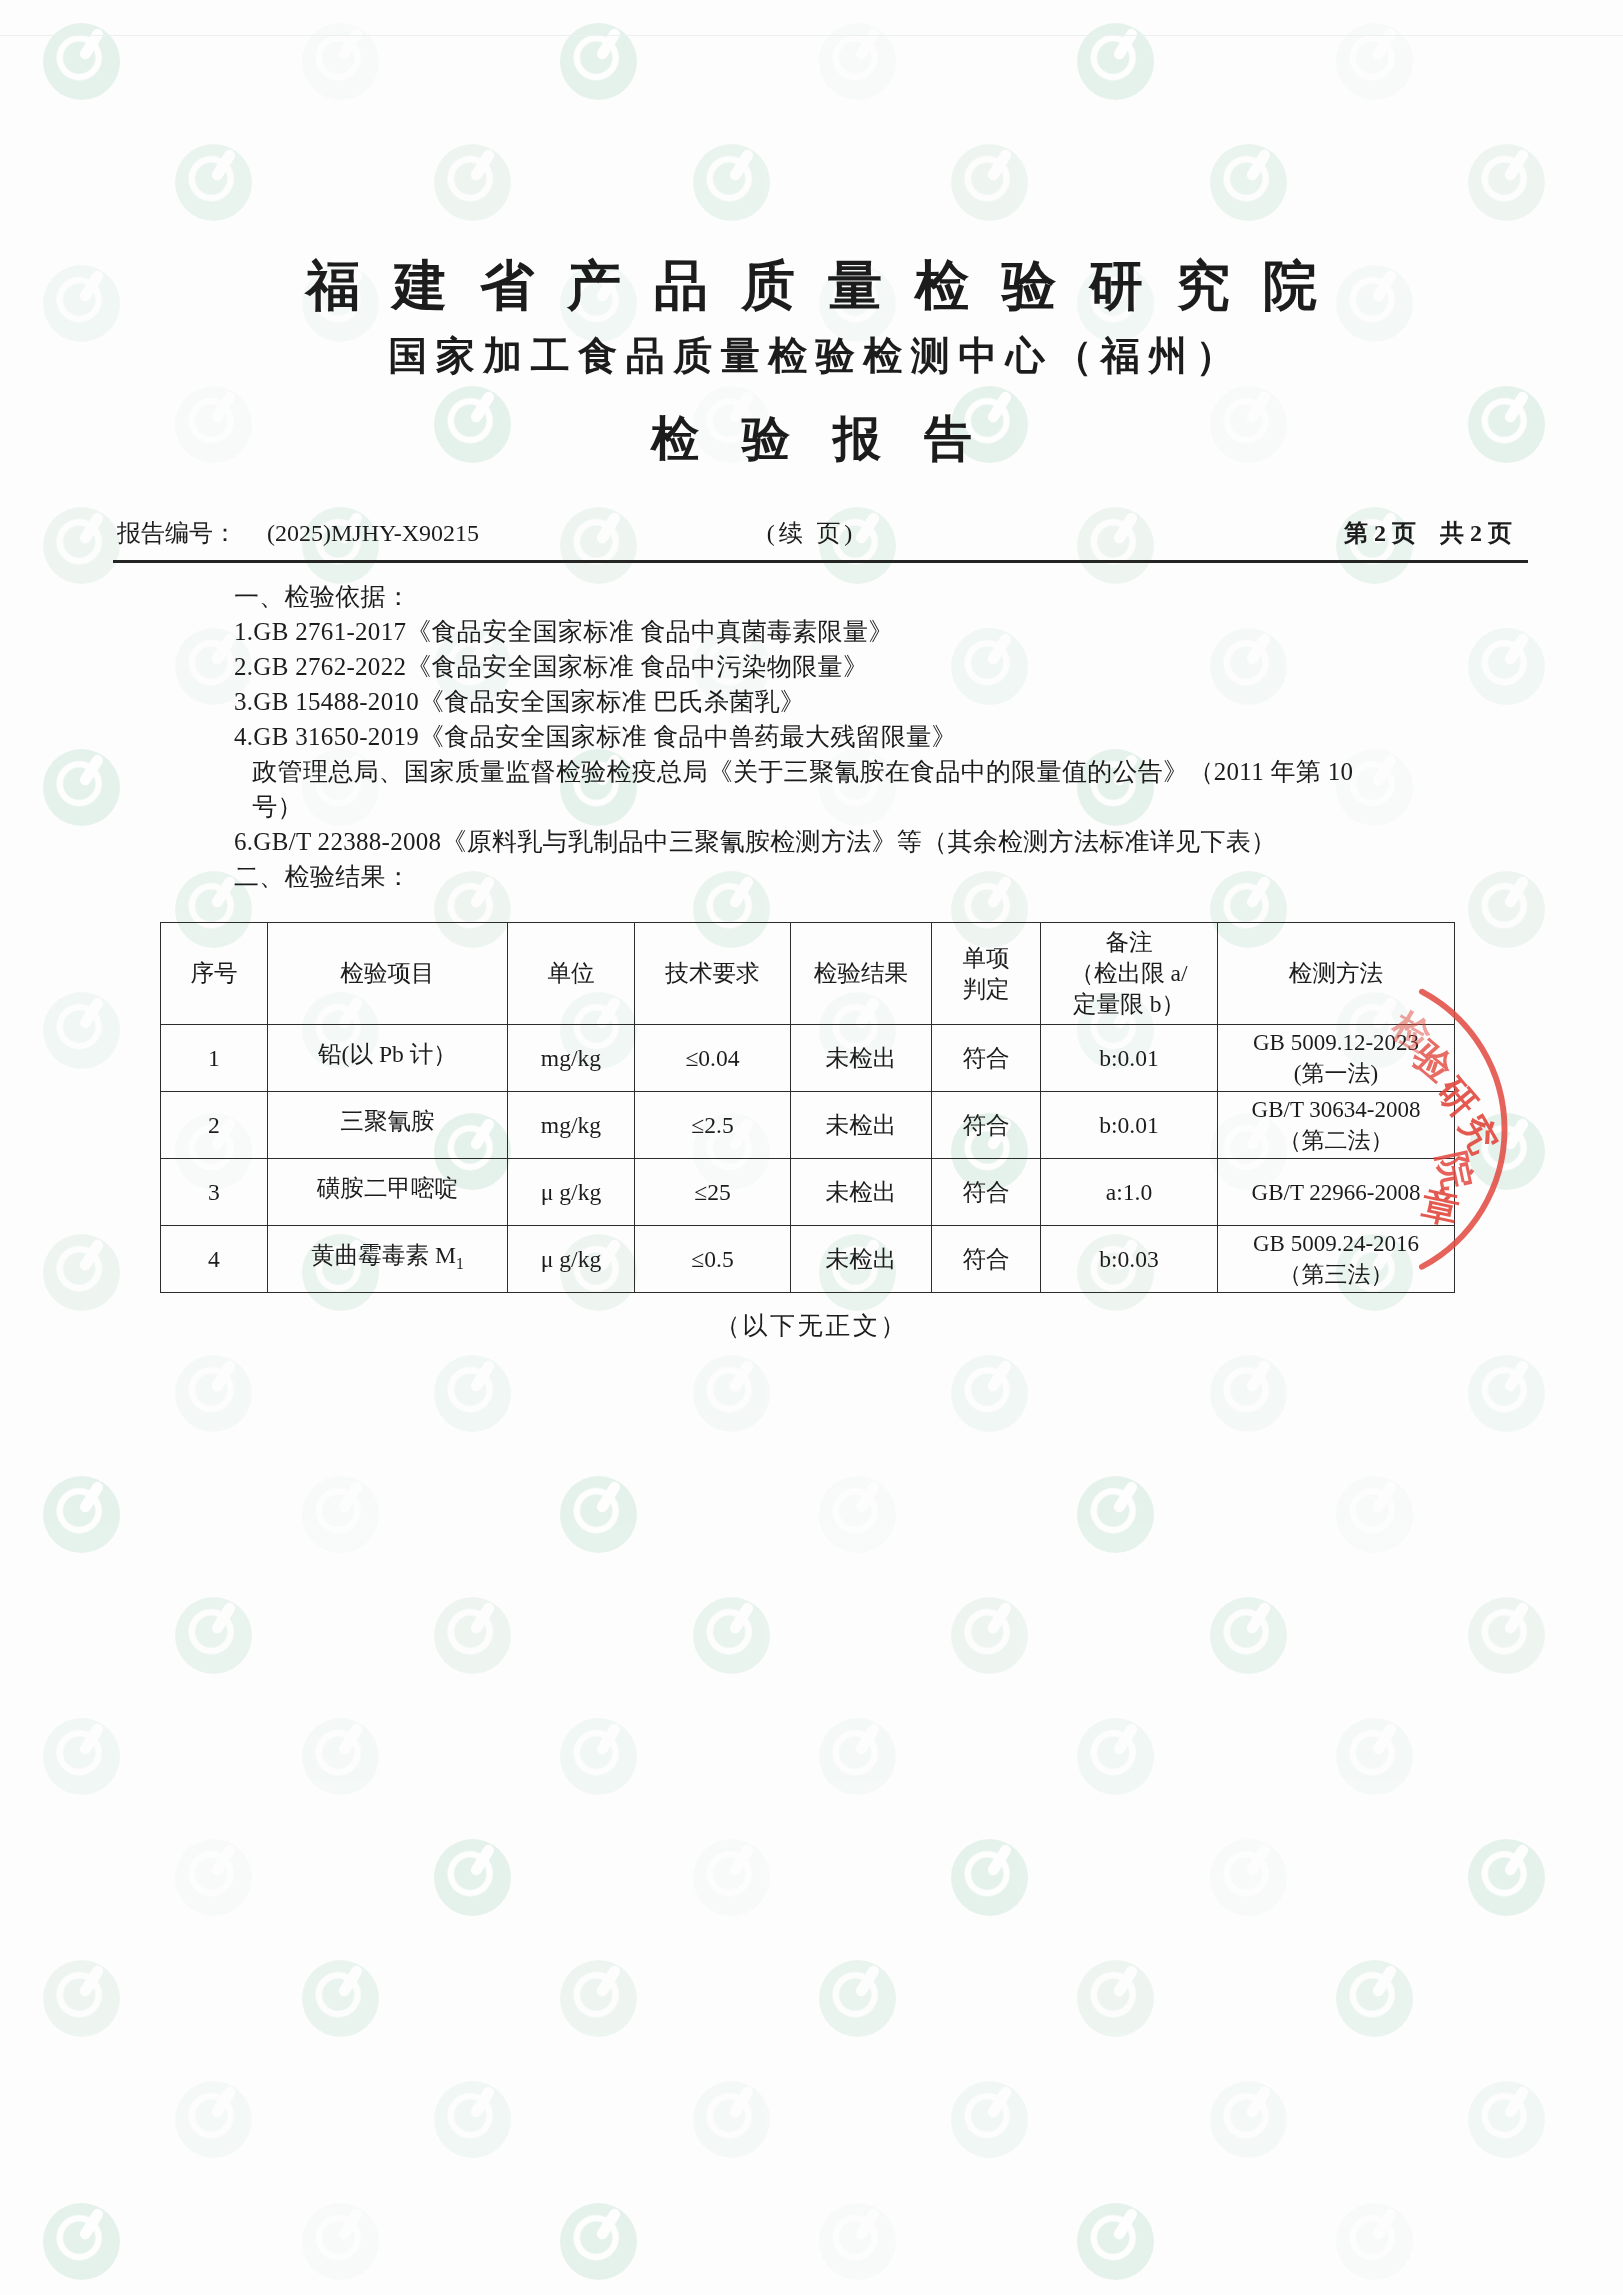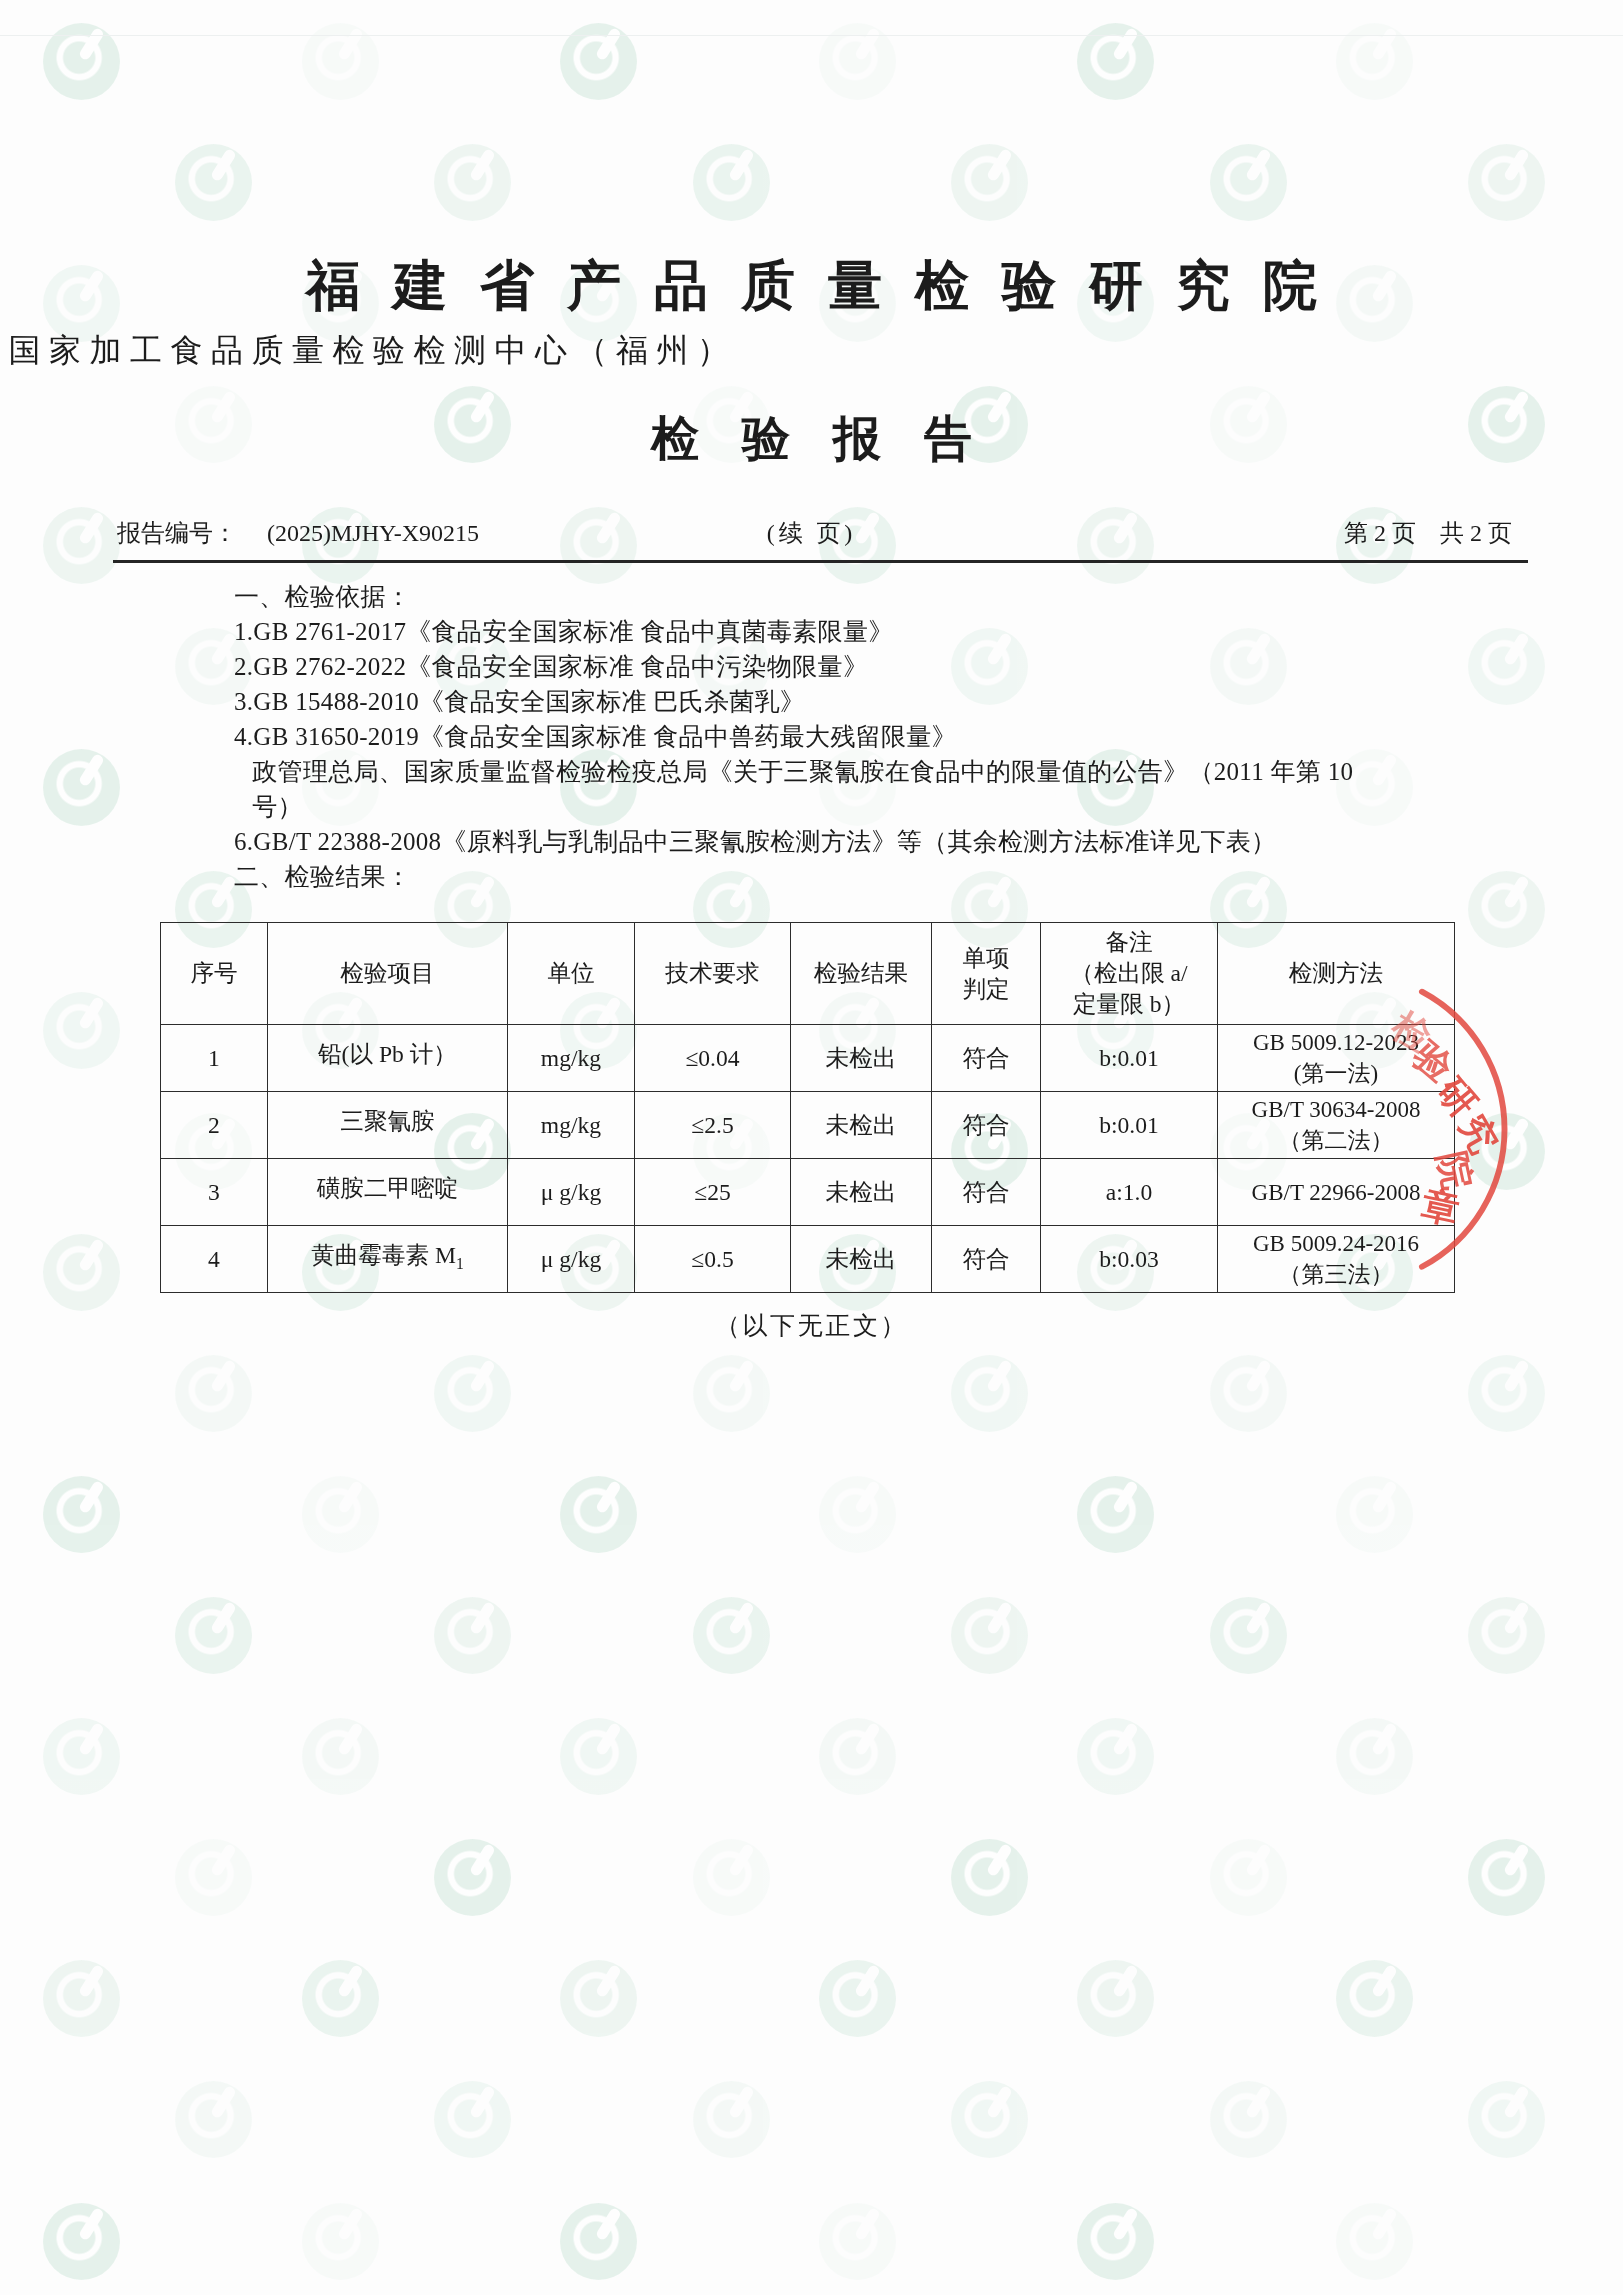--- a/index.html
+++ b/index.html
@@ -31,33 +31,33 @@
 
   .content{position:absolute;inset:0;z-index:1;}
 
   .t1{
     position:absolute;top:250px;left:0;width:100%;margin:0;
     text-align:center;font-size:54px;font-weight:bold;
     letter-spacing:33px;padding-left:33px;box-sizing:border-box;
   }
   .t2{
     position:absolute;top:329px;left:0;width:100%;margin:0;
-    font-size:32px;font-weight:normal;
+    text-align:center;font-size:39px;font-weight:bold;
     letter-spacing:8.5px;padding-left:8.5px;box-sizing:border-box;
   }
   .t3{
     position:absolute;top:407px;left:0;width:100%;margin:0;
     text-align:center;font-size:48px;font-weight:bold;
     letter-spacing:43px;padding-left:43px;box-sizing:border-box;
   }
   .meta{position:absolute;top:517px;left:0;width:100%;height:33px;font-size:24px;}
   .meta-left{position:absolute;left:117px;top:0;}
   .meta-no{margin-left:30px;}
   .meta-center{position:absolute;left:0;top:0;width:100%;text-align:center;letter-spacing:3.9px;}
-  .meta-right{position:absolute;right:111px;top:0;}
+  .meta-right{position:absolute;right:111px;top:0;font-weight:bold;}
   .rule{position:absolute;top:560px;left:113px;width:1415px;height:3.3px;background:#252525;}
 
   .basis{position:absolute;top:579px;left:234px;width:1217px;font-size:25px;line-height:35px;letter-spacing:0.3px;}
   .bl{white-space:nowrap;}
   .bl.ind{padding-left:18.3px;}
 
   table.results{
     position:absolute;top:922px;left:160px;width:1295px;
     border-collapse:collapse;table-layout:fixed;
     font-size:23.6px;

